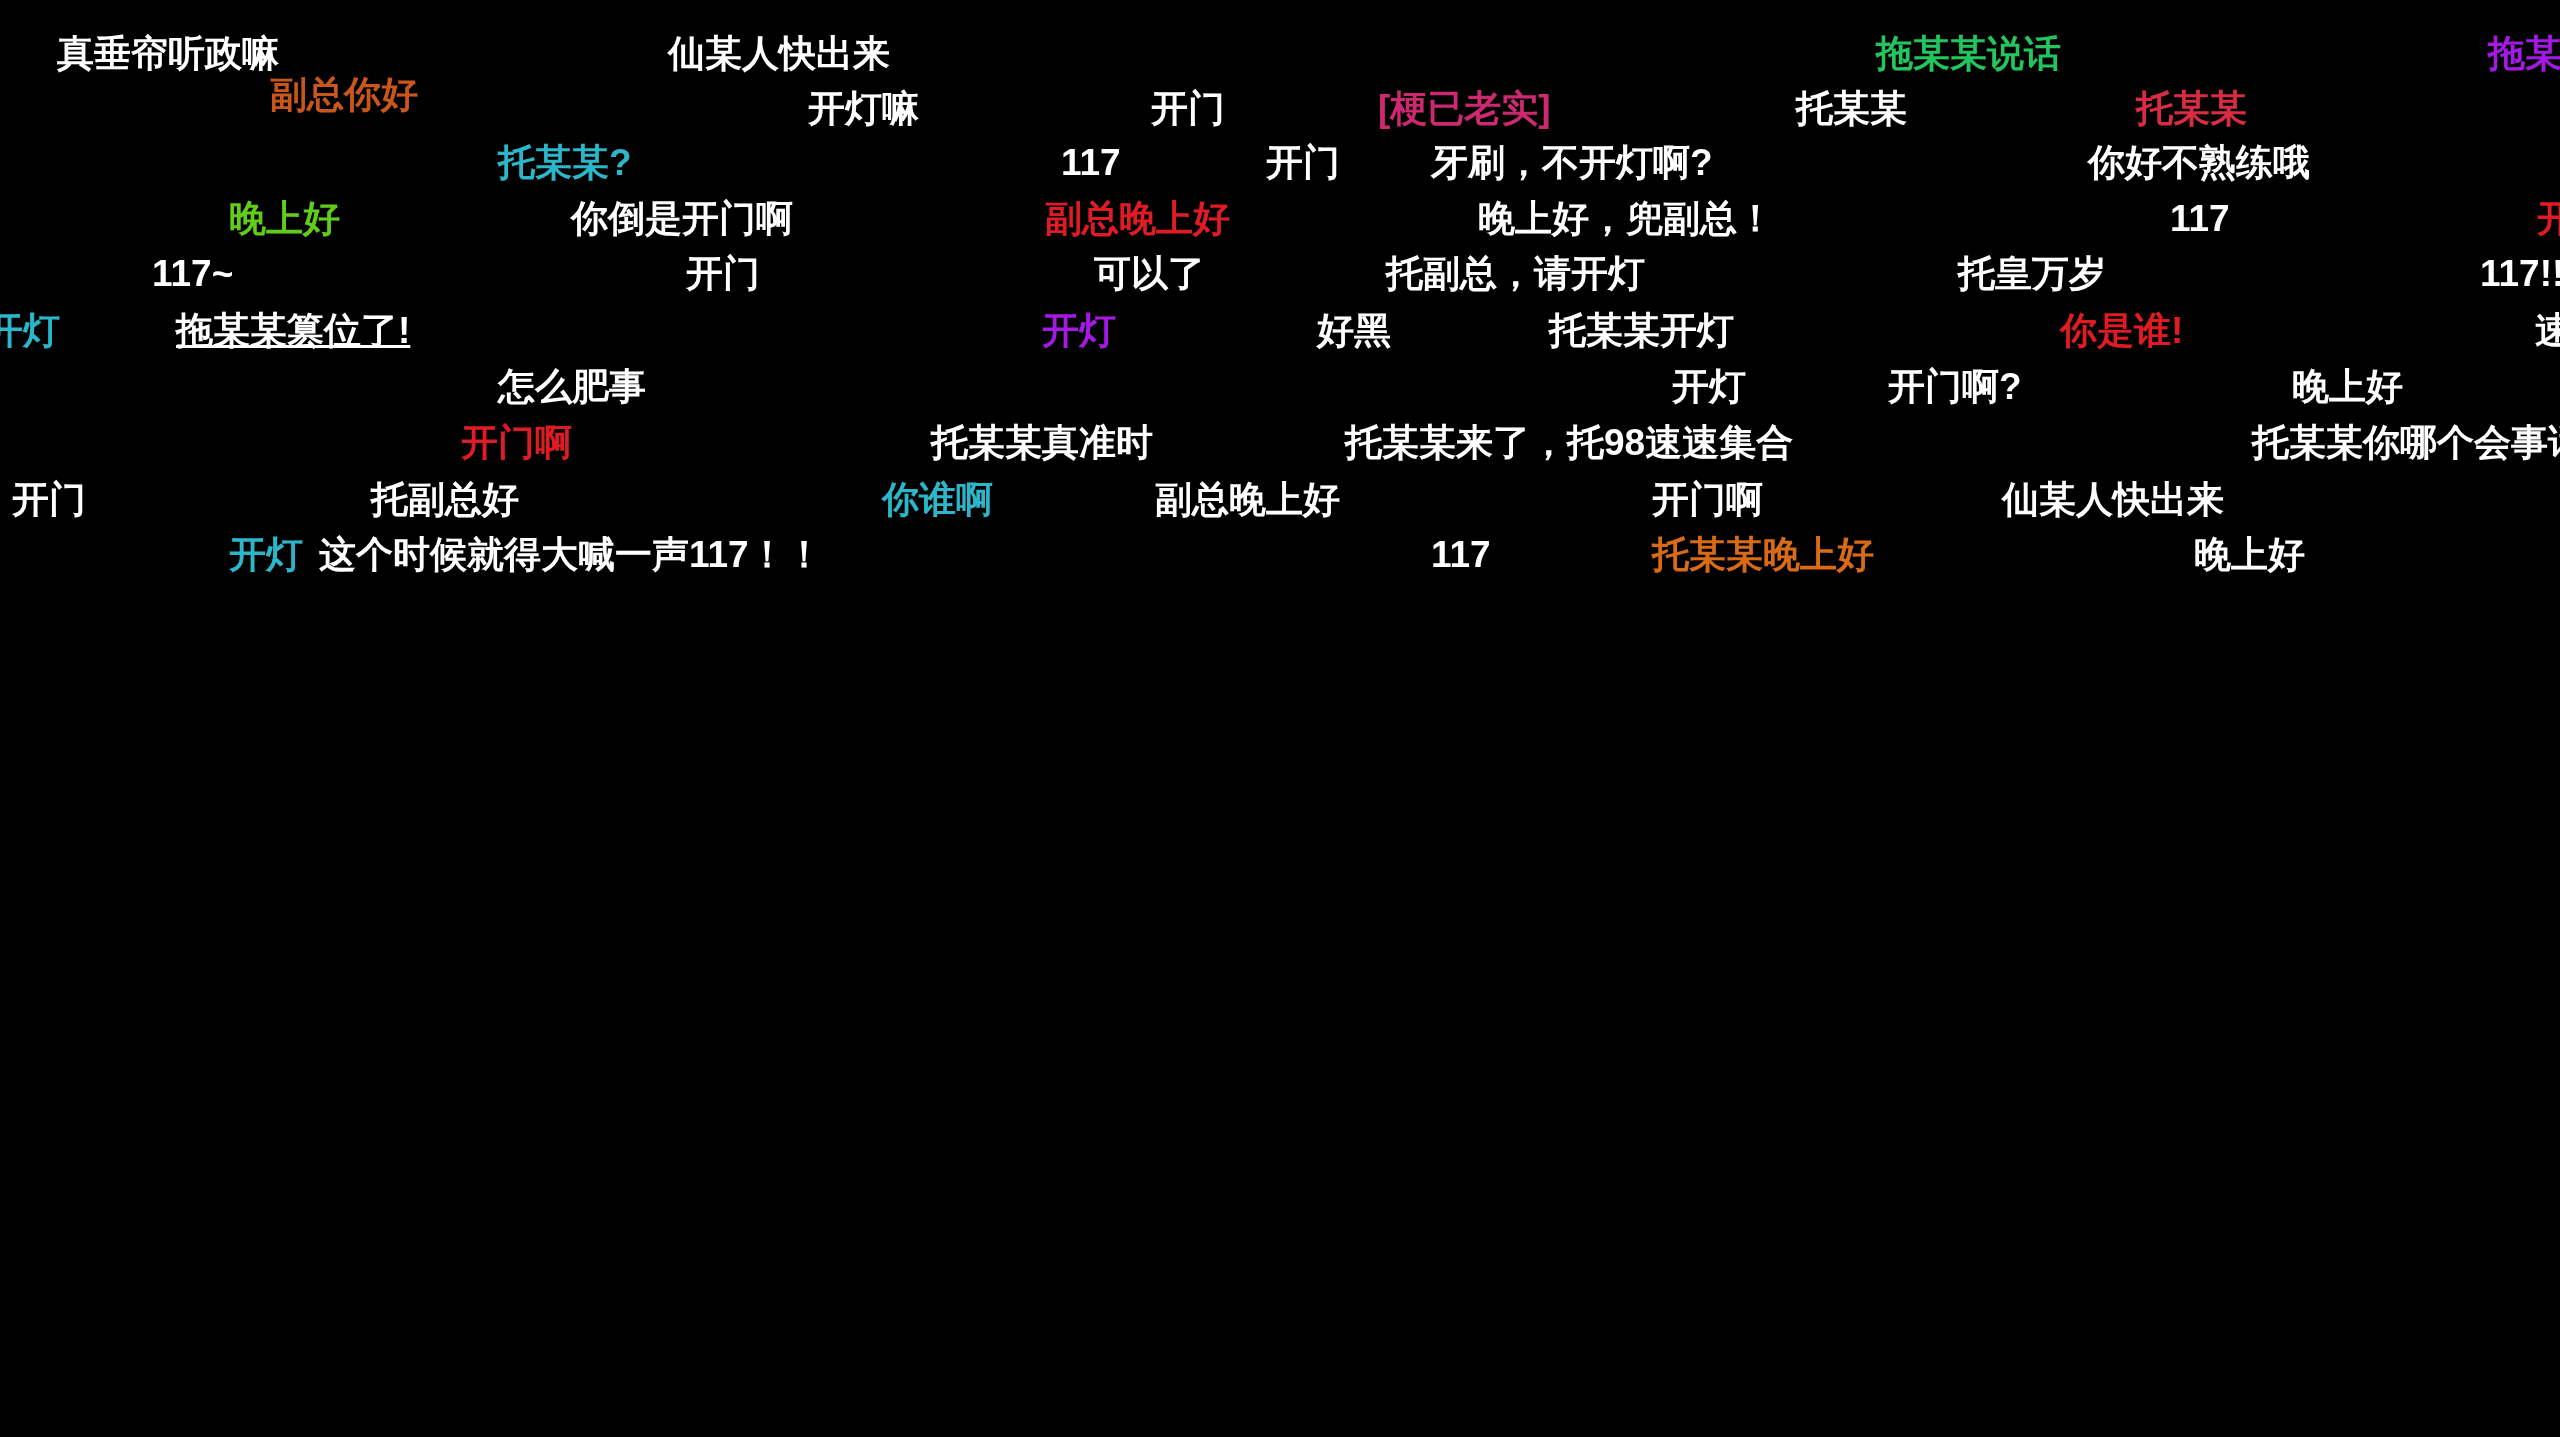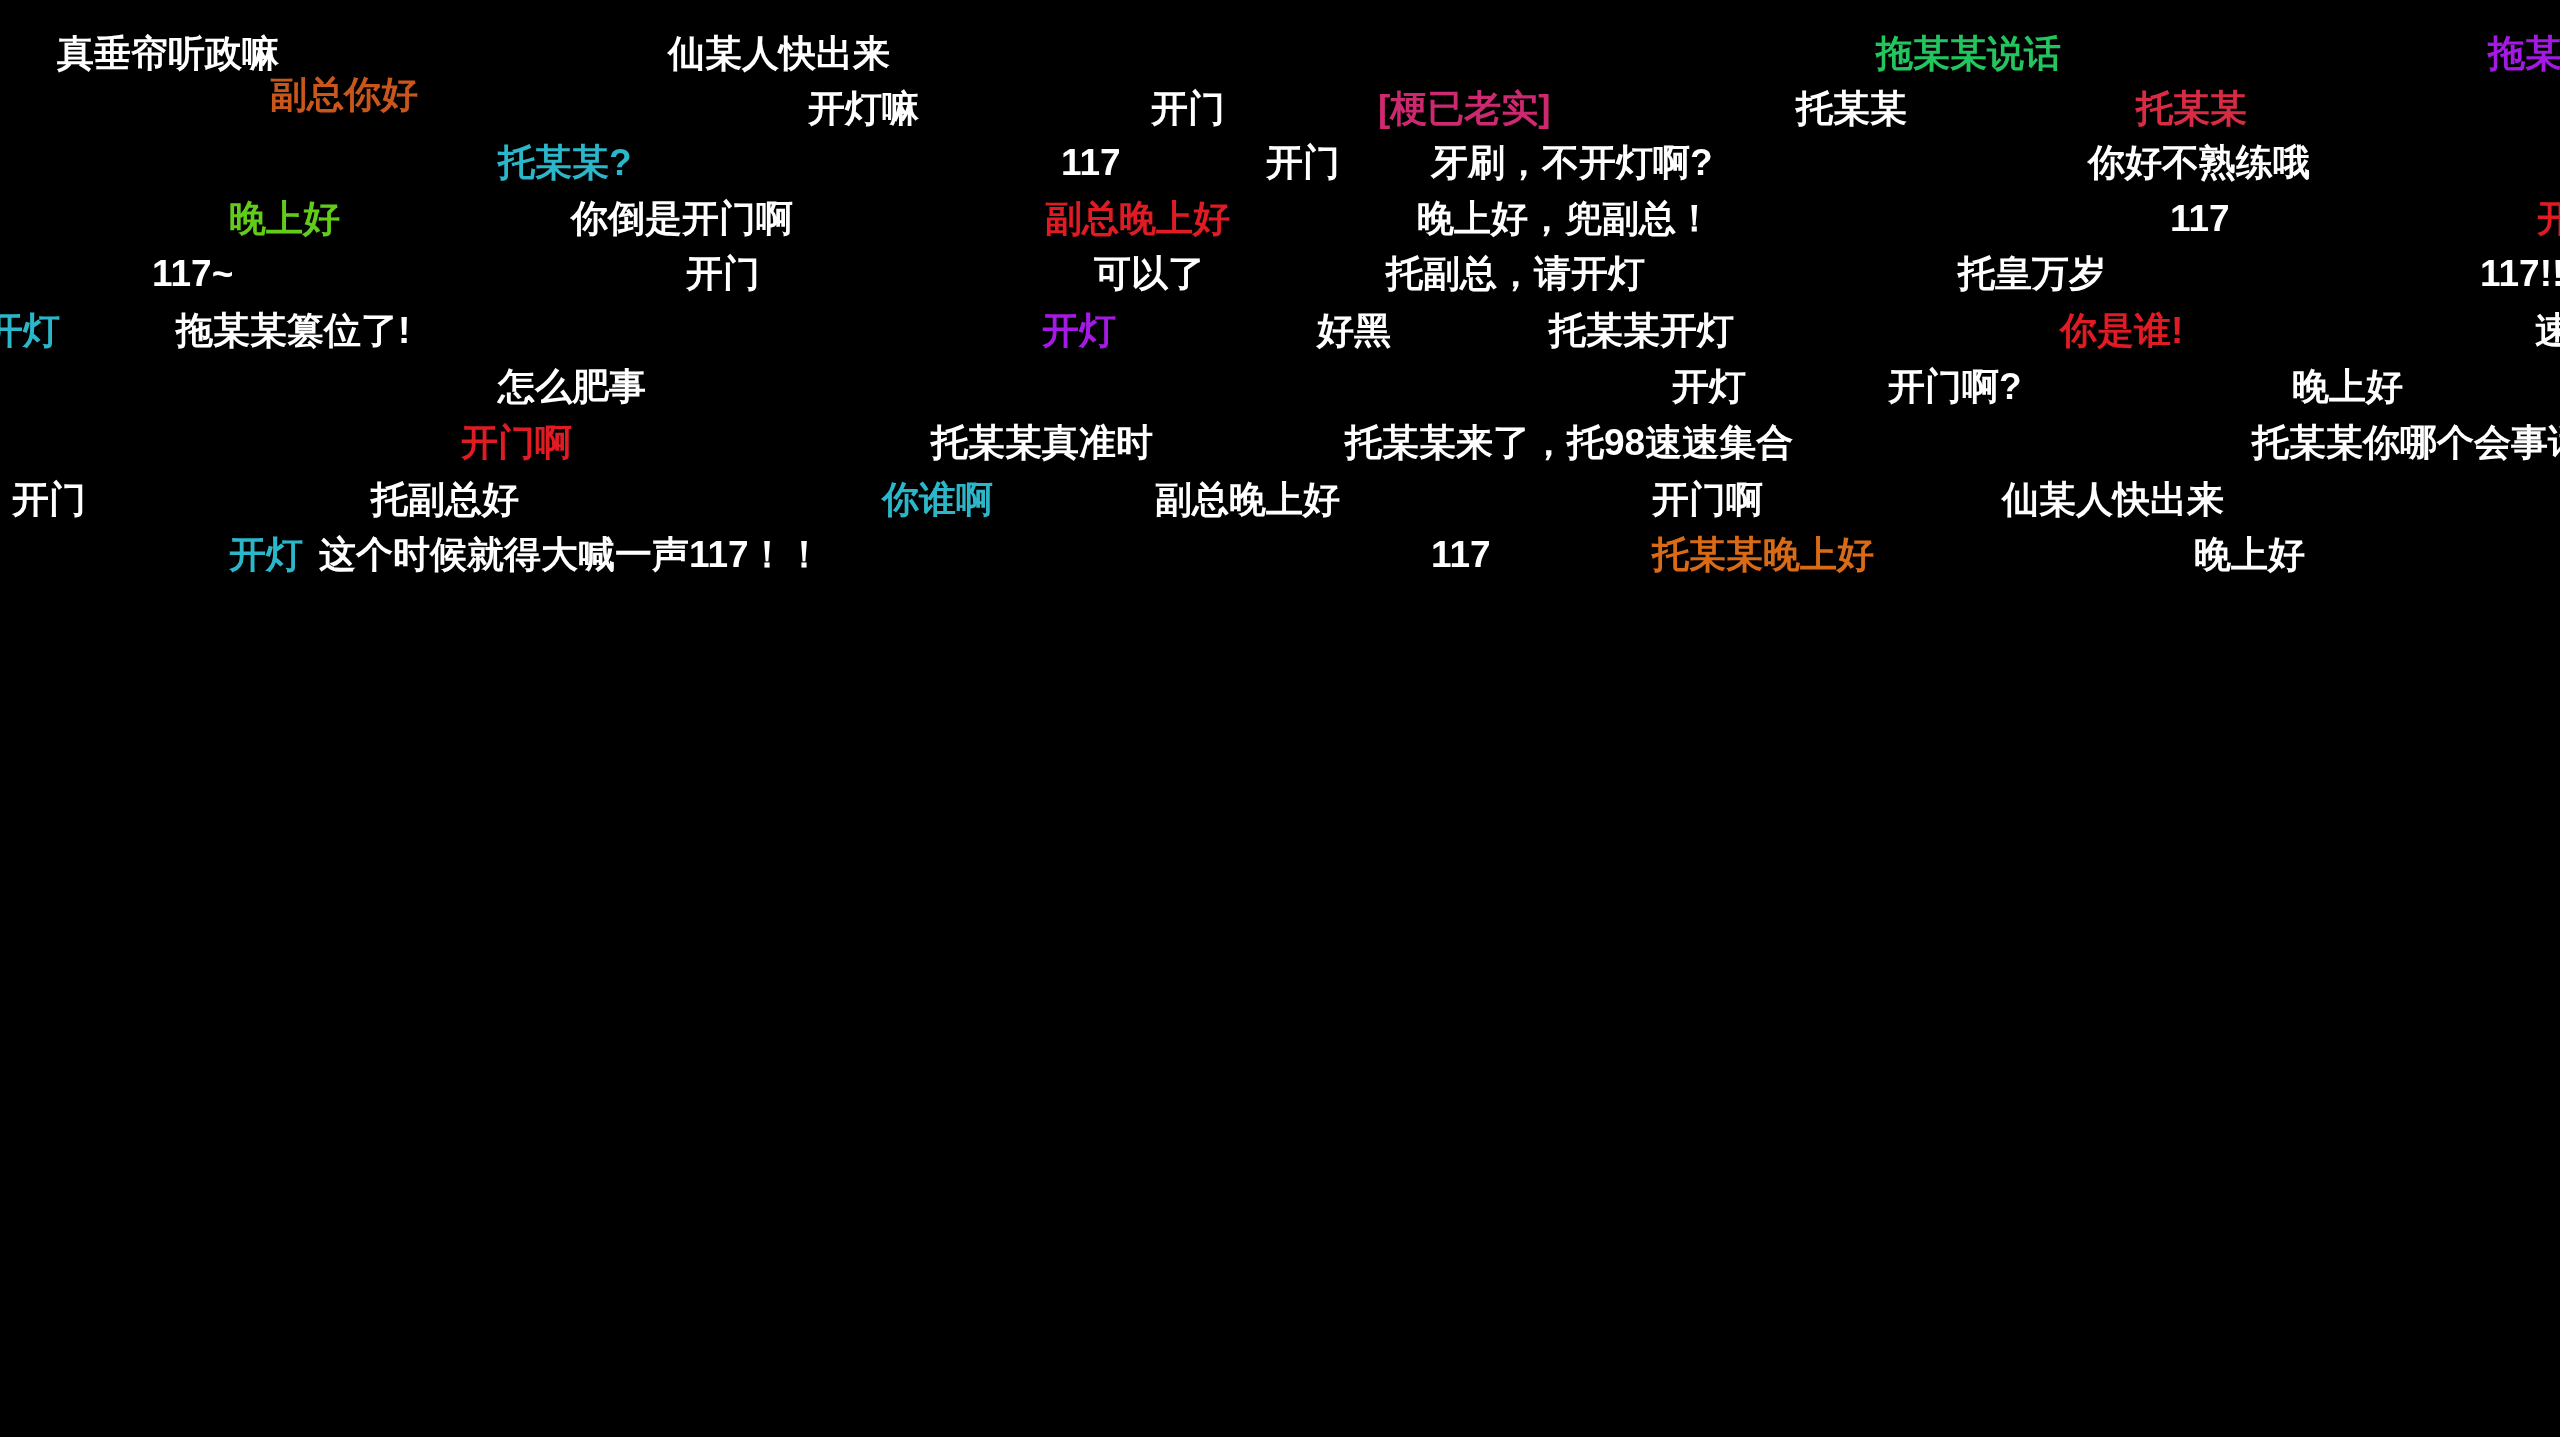--- a/index.html
+++ b/index.html
@@ -53,31 +53,31 @@
     <span class="danmaku-item" style="left: 1796px; top: 87px; color: rgb(255, 255, 255);">托某某</span>
     <span class="danmaku-item" style="left: 2136px; top: 87px; color: rgb(217, 44, 68);">托某某</span>
     <span class="danmaku-item" style="left: 498px; top: 141px; color: rgb(43, 183, 201);">托某某?</span>
     <span class="danmaku-item" style="left: 1061px; top: 141px; color: rgb(255, 255, 255);">117</span>
     <span class="danmaku-item" style="left: 1266px; top: 141px; color: rgb(255, 255, 255);">开门</span>
     <span class="danmaku-item" style="left: 1431px; top: 141px; color: rgb(255, 255, 255);">牙刷，不开灯啊?</span>
     <span class="danmaku-item" style="left: 2088px; top: 141px; color: rgb(255, 255, 255);">你好不熟练哦</span>
     <span class="danmaku-item" style="left: 229px; top: 197px; color: rgb(98, 204, 26);">晚上好</span>
     <span class="danmaku-item" style="left: 571px; top: 197px; color: rgb(255, 255, 255);">你倒是开门啊</span>
     <span class="danmaku-item" style="left: 1045px; top: 197px; color: rgb(224, 27, 36);">副总晚上好</span>
-    <span class="danmaku-item" style="left: 1417px; top: 197px; color: rgb(255, 255, 255);">晚上好，兜副总！</span>
+    <span class="danmaku-item" style="left: 1478px; top: 197px; color: rgb(255, 255, 255);">晚上好，兜副总！</span>
     <span class="danmaku-item" style="left: 2170px; top: 197px; color: rgb(255, 255, 255);">117</span>
     <span class="danmaku-item" style="left: 2537px; top: 197px; color: rgb(224, 27, 36);">开灯</span>
     <span class="danmaku-item" style="left: 152px; top: 252px; color: rgb(255, 255, 255);">117~</span>
     <span class="danmaku-item" style="left: 686px; top: 252px; color: rgb(255, 255, 255);">开门</span>
     <span class="danmaku-item" style="left: 1094px; top: 252px; color: rgb(255, 255, 255);">可以了</span>
     <span class="danmaku-item" style="left: 1386px; top: 252px; color: rgb(255, 255, 255);">托副总，请开灯</span>
     <span class="danmaku-item" style="left: 1958px; top: 252px; color: rgb(255, 255, 255);">托皇万岁</span>
     <span class="danmaku-item" style="left: 2480px; top: 252px; color: rgb(255, 255, 255);">117!!</span>
     <span class="danmaku-item" style="left: -14px; top: 309px; color: rgb(43, 183, 201);">开灯</span>
-    <span class="danmaku-item" style="left: 176px; top: 309px; color: rgb(255, 255, 255);">拖某某篡位了!</span>
+    <span class="danmaku-item" style="left: 176px; top: 309px; color: rgb(255, 255, 255); text-decoration: underline;">拖某某篡位了!</span>
     <span class="danmaku-item" style="left: 1042px; top: 309px; color: rgb(164, 26, 228);">开灯</span>
     <span class="danmaku-item" style="left: 1317px; top: 309px; color: rgb(255, 255, 255);">好黑</span>
     <span class="danmaku-item" style="left: 1549px; top: 309px; color: rgb(255, 255, 255);">托某某开灯</span>
     <span class="danmaku-item" style="left: 2060px; top: 309px; color: rgb(224, 27, 36);">你是谁!</span>
     <span class="danmaku-item" style="left: 2535px; top: 309px; color: rgb(255, 255, 255);">速</span>
     <span class="danmaku-item" style="left: 498px; top: 365px; color: rgb(255, 255, 255);">怎么肥事</span>
     <span class="danmaku-item" style="left: 1672px; top: 365px; color: rgb(255, 255, 255);">开灯</span>
     <span class="danmaku-item" style="left: 1888px; top: 365px; color: rgb(255, 255, 255);">开门啊?</span>
     <span class="danmaku-item" style="left: 2292px; top: 365px; color: rgb(255, 255, 255);">晚上好</span>
     <span class="danmaku-item" style="left: 461px; top: 421px; color: rgb(224, 27, 36);">开门啊</span>

